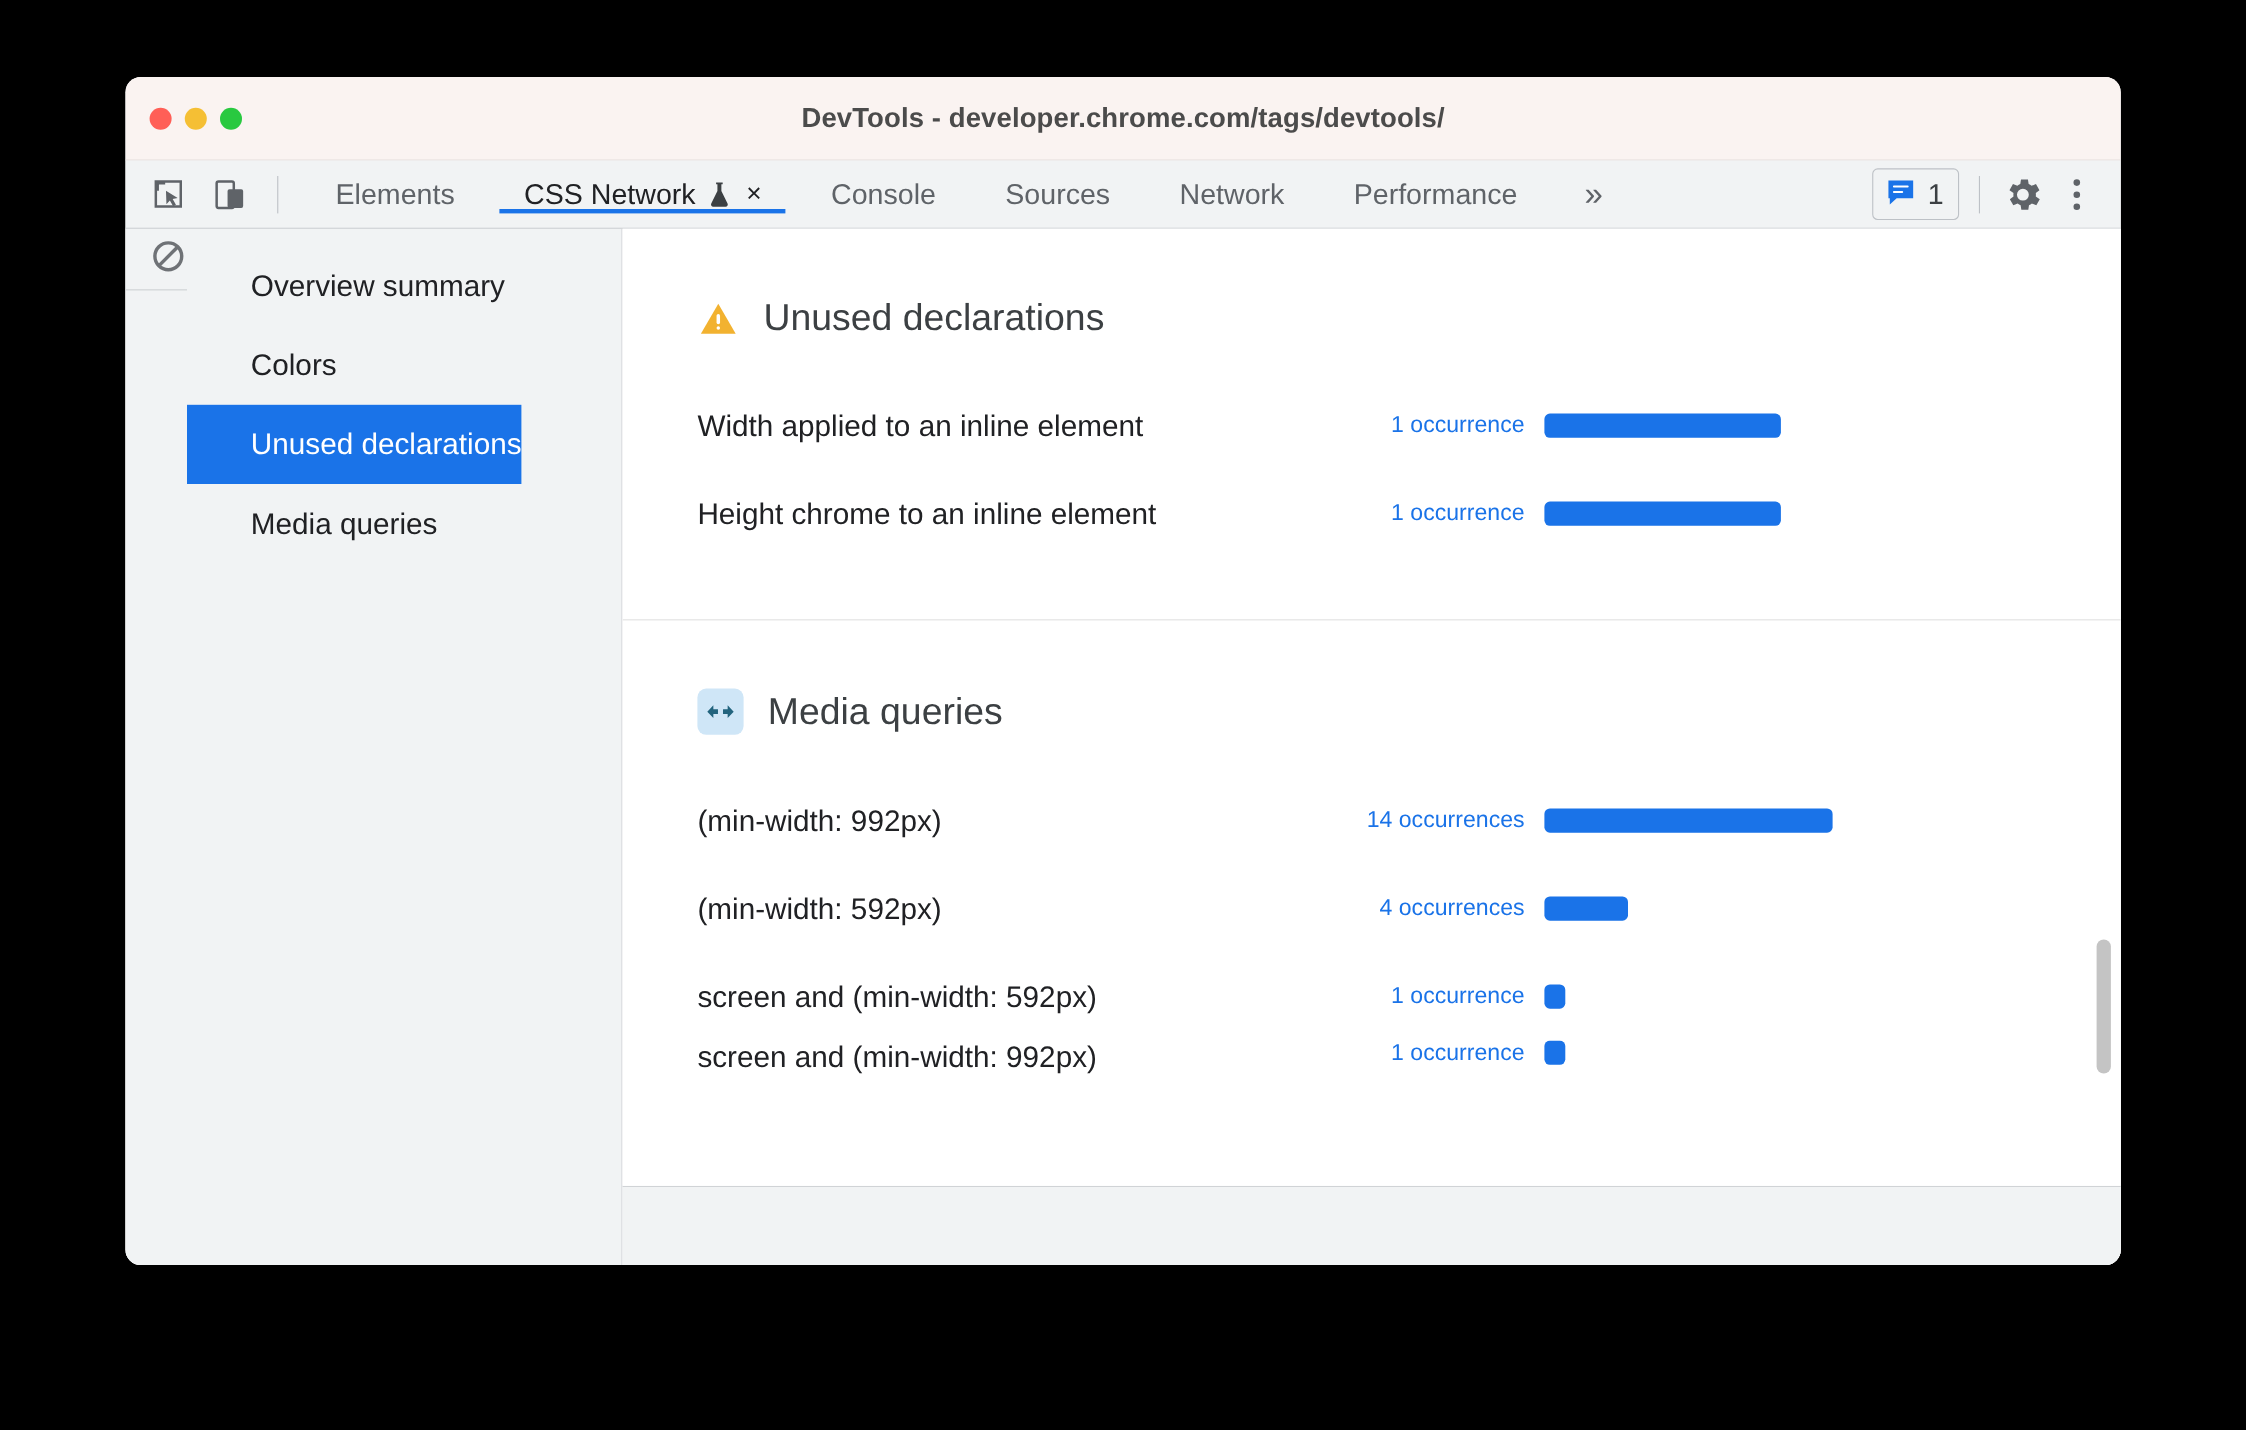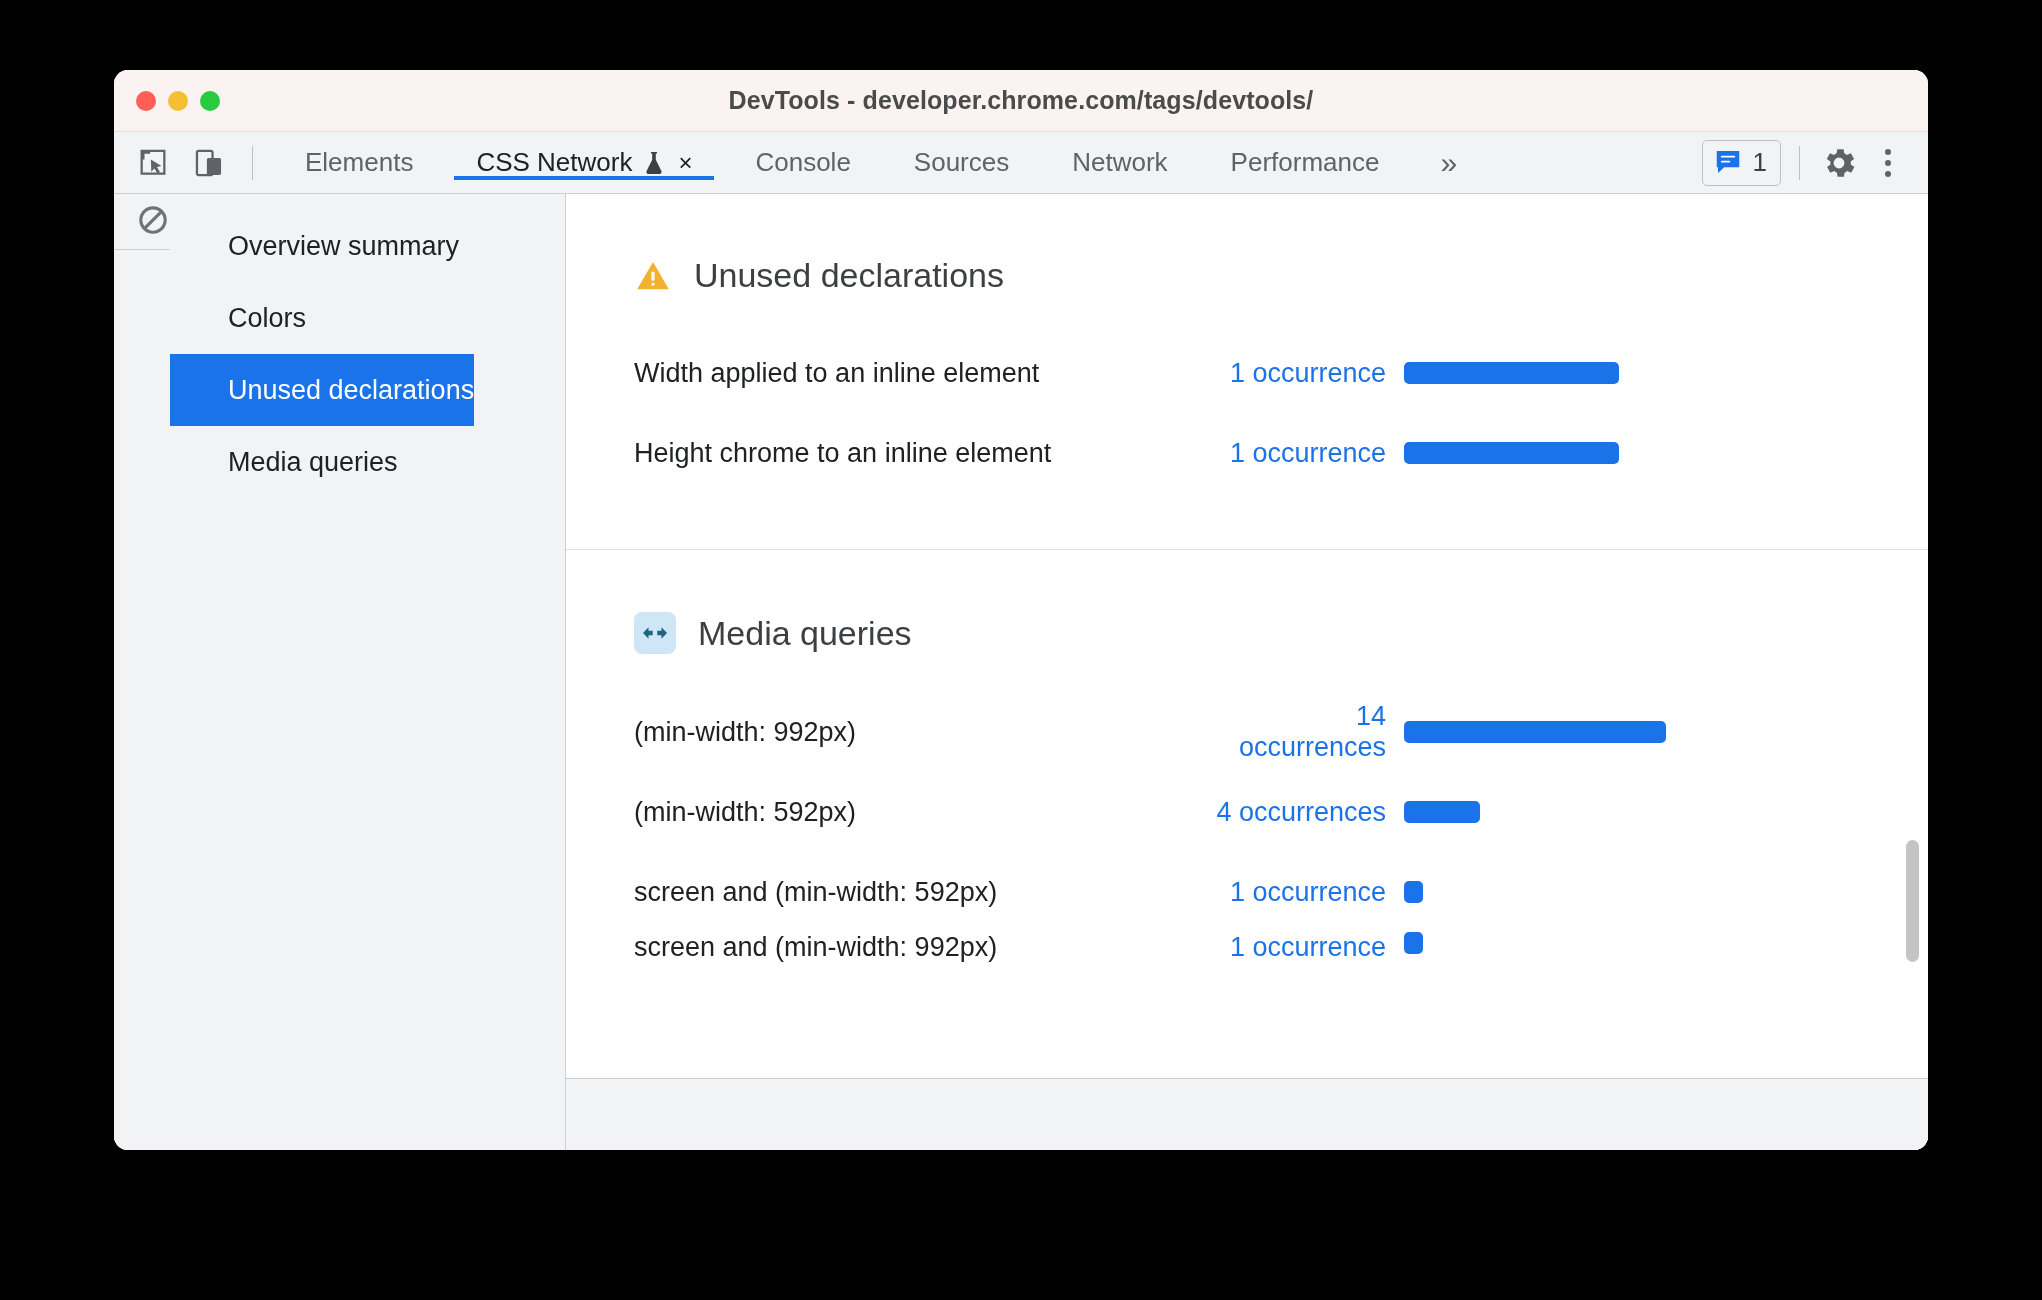--- a/index.html
+++ b/index.html
@@ -22,21 +22,21 @@
     background: #ffffff;
     border-radius: 14px;
     box-shadow: 0 18px 60px rgba(0,0,0,0.55), 0 4px 16px rgba(0,0,0,0.4);
     overflow: hidden;
     display: flex;
     flex-direction: column;
   }
 
   
   #titlebar {
-    height: 62px;
+    height: 76px;
     background: #faf3f1;
     border-bottom: 1px solid #e3dedc;
     display: flex;
     align-items: center;
     position: relative;
     flex: 0 0 auto;
   }
   .traffic-lights {
     display: flex;
     gap: 12px;
@@ -243,21 +243,21 @@
     align-items: center;
     height: 80px;
   }
   .row-label {
     font-size: 27px;
     color: #202124;
     width: 570px;
     flex: 0 0 auto;
   }
   .row-count {
-    font-size: 27px;
+    font-size: 21px;
     color: #1a73e8;
     width: 200px;
     flex: 0 0 auto;
     text-align: right;
     padding-right: 18px;
   }
   .row-bar {
     height: 22px;
     background: #1a73e8;
     border-radius: 5px;

